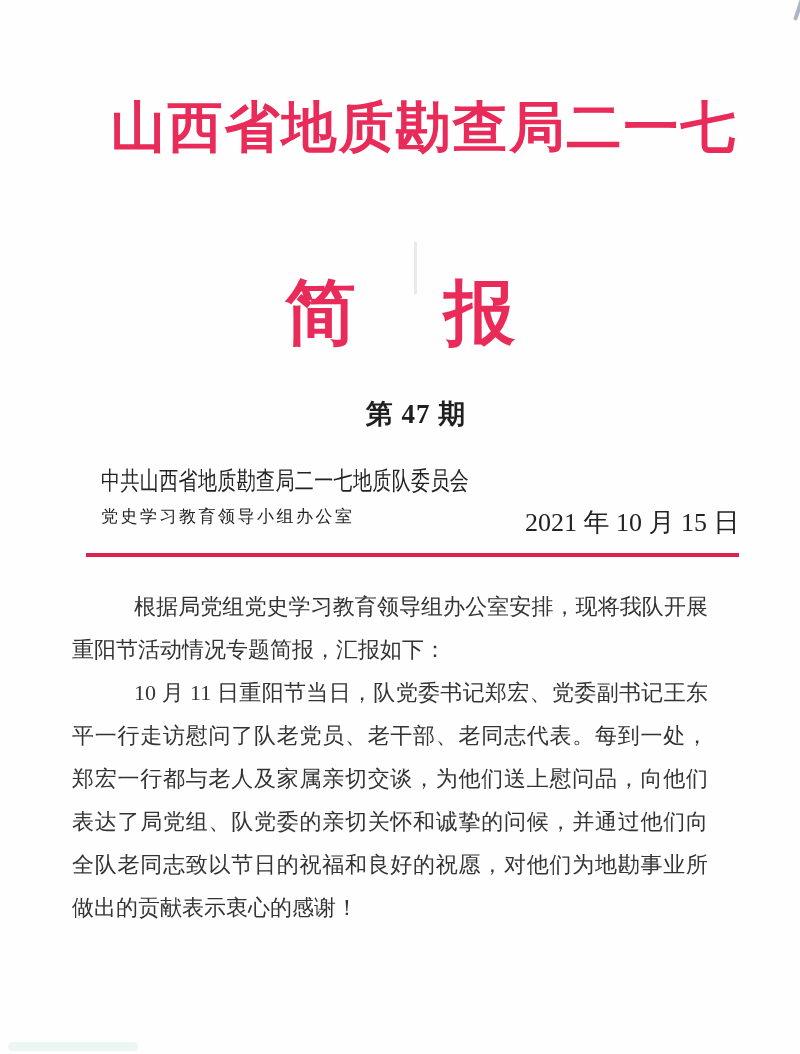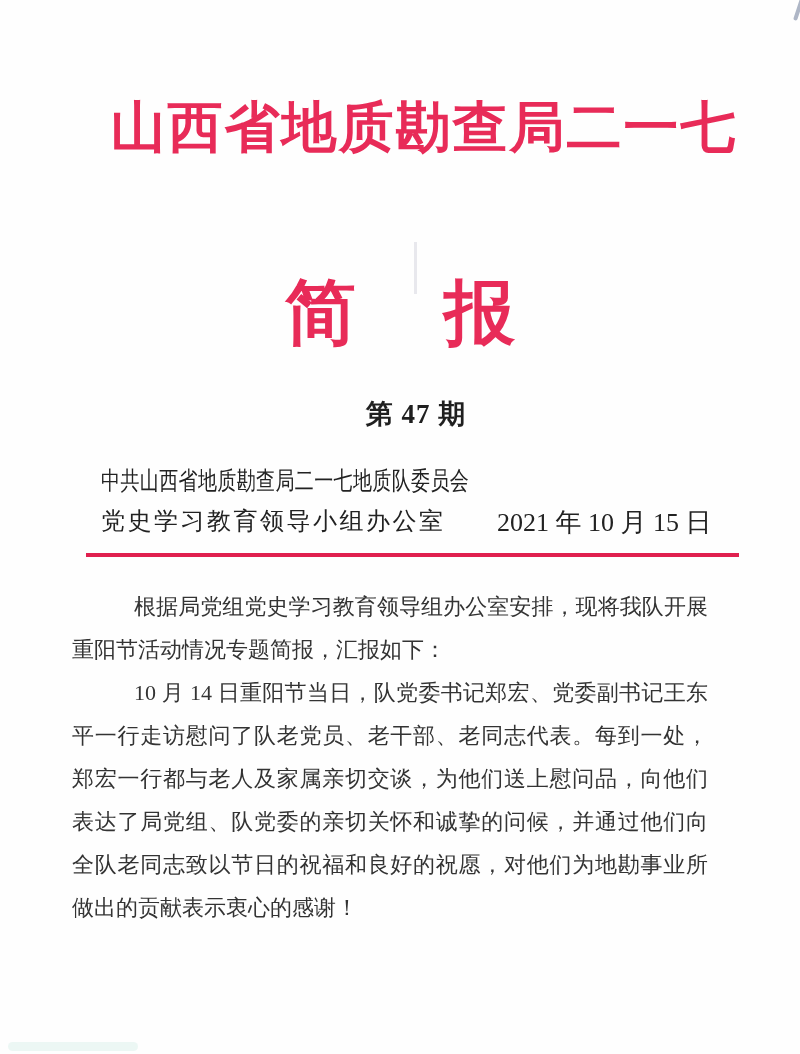--- a/index.html
+++ b/index.html
@@ -63,28 +63,28 @@
     color: #222222;
     white-space: nowrap;
     transform: scaleX(0.76);
     transform-origin: left center;
     letter-spacing: 0.5px;
   }
   .issuer-line2 {
     position: absolute;
     left: 101px;
     top: 505px;
-    font-size: 24px;
+    font-size: 17px;
     color: #222222;
     letter-spacing: 2.5px;
     white-space: nowrap;
   }
   .issue-date {
     position: absolute;
-    left: 497px;
+    left: 525px;
     top: 505px;
     font-size: 26px;
     color: #222222;
     white-space: nowrap;
   }
   .masthead-rule {
     position: absolute;
     left: 86px;
     top: 553px;
     width: 653px;
@@ -159,20 +159,20 @@
   <div class="issuer-line1">中共山西省地质勘查局二一七地质队委员会</div>
 
   <div class="issuer-line2">党史学习教育领导小组办公室</div>
 
   <div class="issue-date">2021 年 10 月 15 日</div>
 
   <div class="masthead-rule"></div>
 
   <div class="doc-body">
     <p>根据局党组党史学习教育领导组办公室安排，现将我队开展重阳节活动情况专题简报，汇报如下：</p>
-    <p>10 月 14 日重阳节当日，队党委书记郑宏、党委副书记王东平一行走访慰问了队老党员、老干部、老同志代表。每到一处，郑宏一行都与老人及家属亲切交谈，为他们送上慰问品，向他们表达了局党组、队党委的亲切关怀和诚挚的问候，并通过他们向全队老同志致以节日的祝福和良好的祝愿，对他们为地勘事业所做出的贡献表示衷心的感谢！</p>
+    <p>10 月 11 日重阳节当日，队党委书记郑宏、党委副书记王东平一行走访慰问了队老党员、老干部、老同志代表。每到一处，郑宏一行都与老人及家属亲切交谈，为他们送上慰问品，向他们表达了局党组、队党委的亲切关怀和诚挚的问候，并通过他们向全队老同志致以节日的祝福和良好的祝愿，对他们为地勘事业所做出的贡献表示衷心的感谢！</p>
   </div>
 
   <div class="artifact artifact-corner"></div>
   <div class="artifact artifact-smudge"></div>
   <div class="artifact artifact-bottom"></div>
 
 </div>
 
 </body></html>

